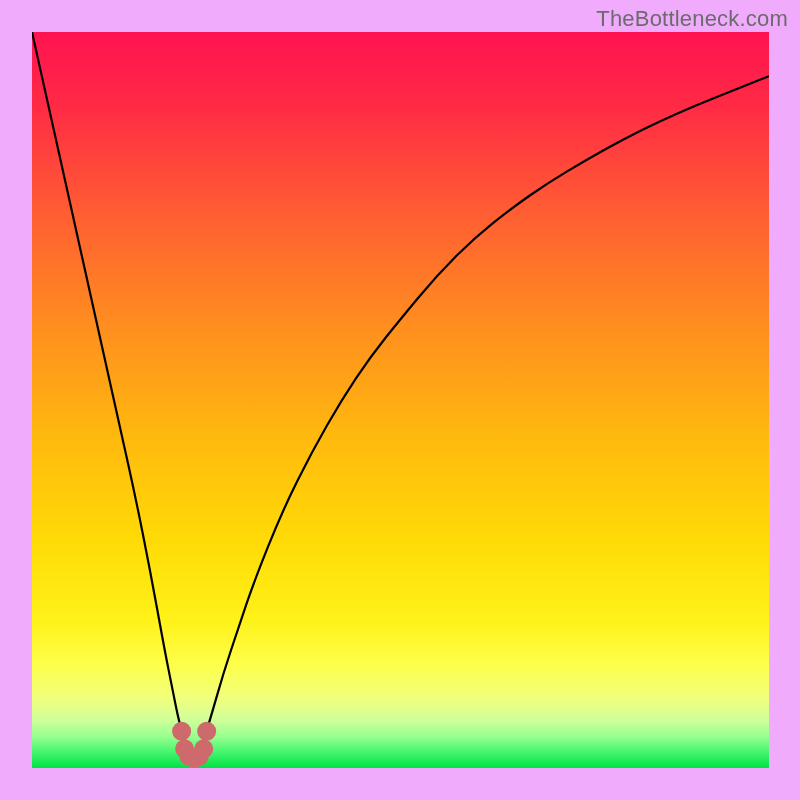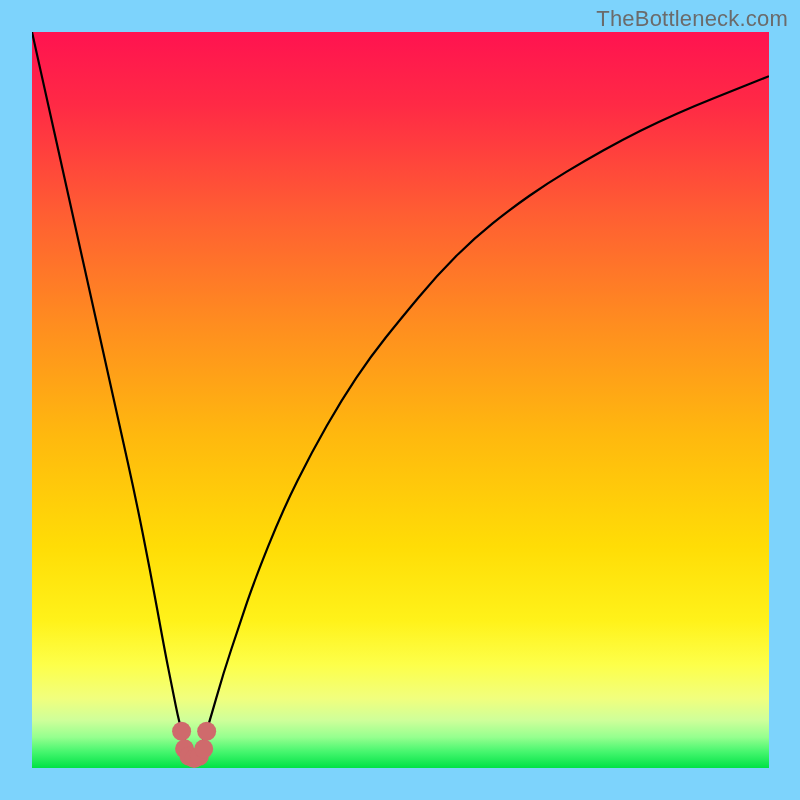--- a/index.html
+++ b/index.html
@@ -3,21 +3,21 @@
 <meta charset="utf-8">
 <style>
   * { margin: 0; padding: 0; box-sizing: border-box; }
   html, body { width: 800px; height: 800px; overflow: hidden; }
   body { background: #000; font-family: Arial, Helvetica, sans-serif; }
 
   .frame {
     position: absolute;
     left: 0; top: 0;
     width: 800px; height: 800px;
-    background: #7dd3fc;
+    background: #f0abfc;
   }
 
   .plot-area {
     position: absolute;
     left: 32px;
     top: 32px;
     width: 737px;   
     height: 736px;  
     overflow: hidden;
   }

